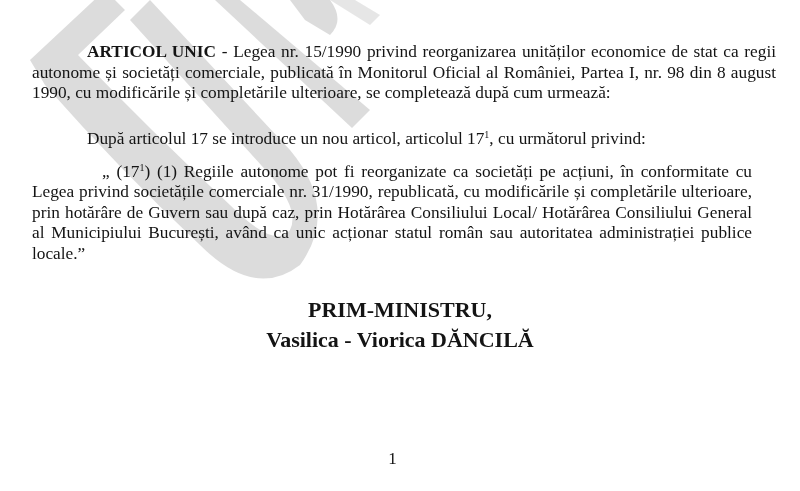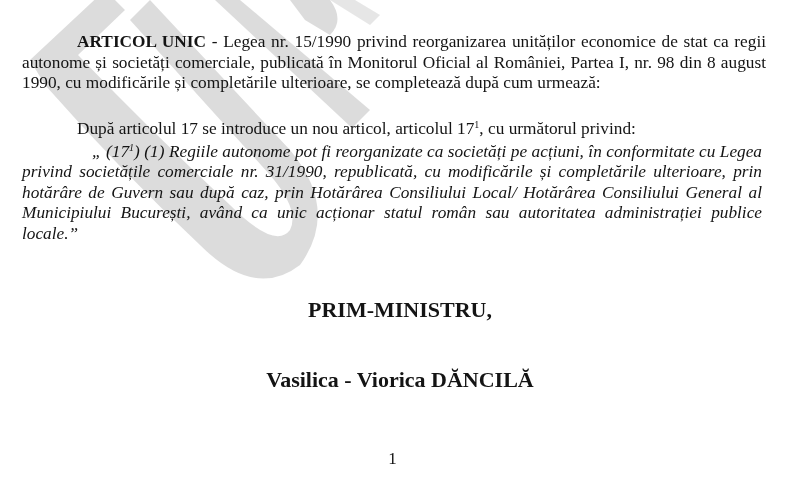--- a/index.html
+++ b/index.html
@@ -28,40 +28,40 @@
       position: absolute;
       left: 20px;
       top: 0;
       width: 744px;
       z-index: 1;
     }
     .para {
       font-size: 17.3px;
       line-height: 20.5px;
       text-align: justify;
-      margin: 2px;
+      margin: 12px;
     }
     .p1 { position: absolute; top: 30px; left: 0; width: 744px; }
     .p2 { position: absolute; top: 117px; left: 0; width: 744px; }
     .indent { text-indent: 55px; }
-    .indent2 { text-indent: 70px; font-style: italic; }
+    .indent2 { text-indent: 70px; }
     .last-left { text-align-last: left; }
     .bold { font-weight: bold; }
     sup { font-size: 10px; line-height: 0; vertical-align: 6px; }
     .signature {
       position: absolute;
       left: 0;
       width: 800px;
       text-align: center;
       font-weight: bold;
       font-size: 22px;
       z-index: 1;
     }
     .sig-title { top: 297px; }
-    .sig-name { top: 327px; margin-top: 40px; }
+    .sig-name { top: 327px; }
     .page-number {
       position: absolute;
       top: 449px;
       left: 0;
       width: 785px;
       text-align: center;
       font-size: 17px;
       z-index: 1;
     }
   </style>

